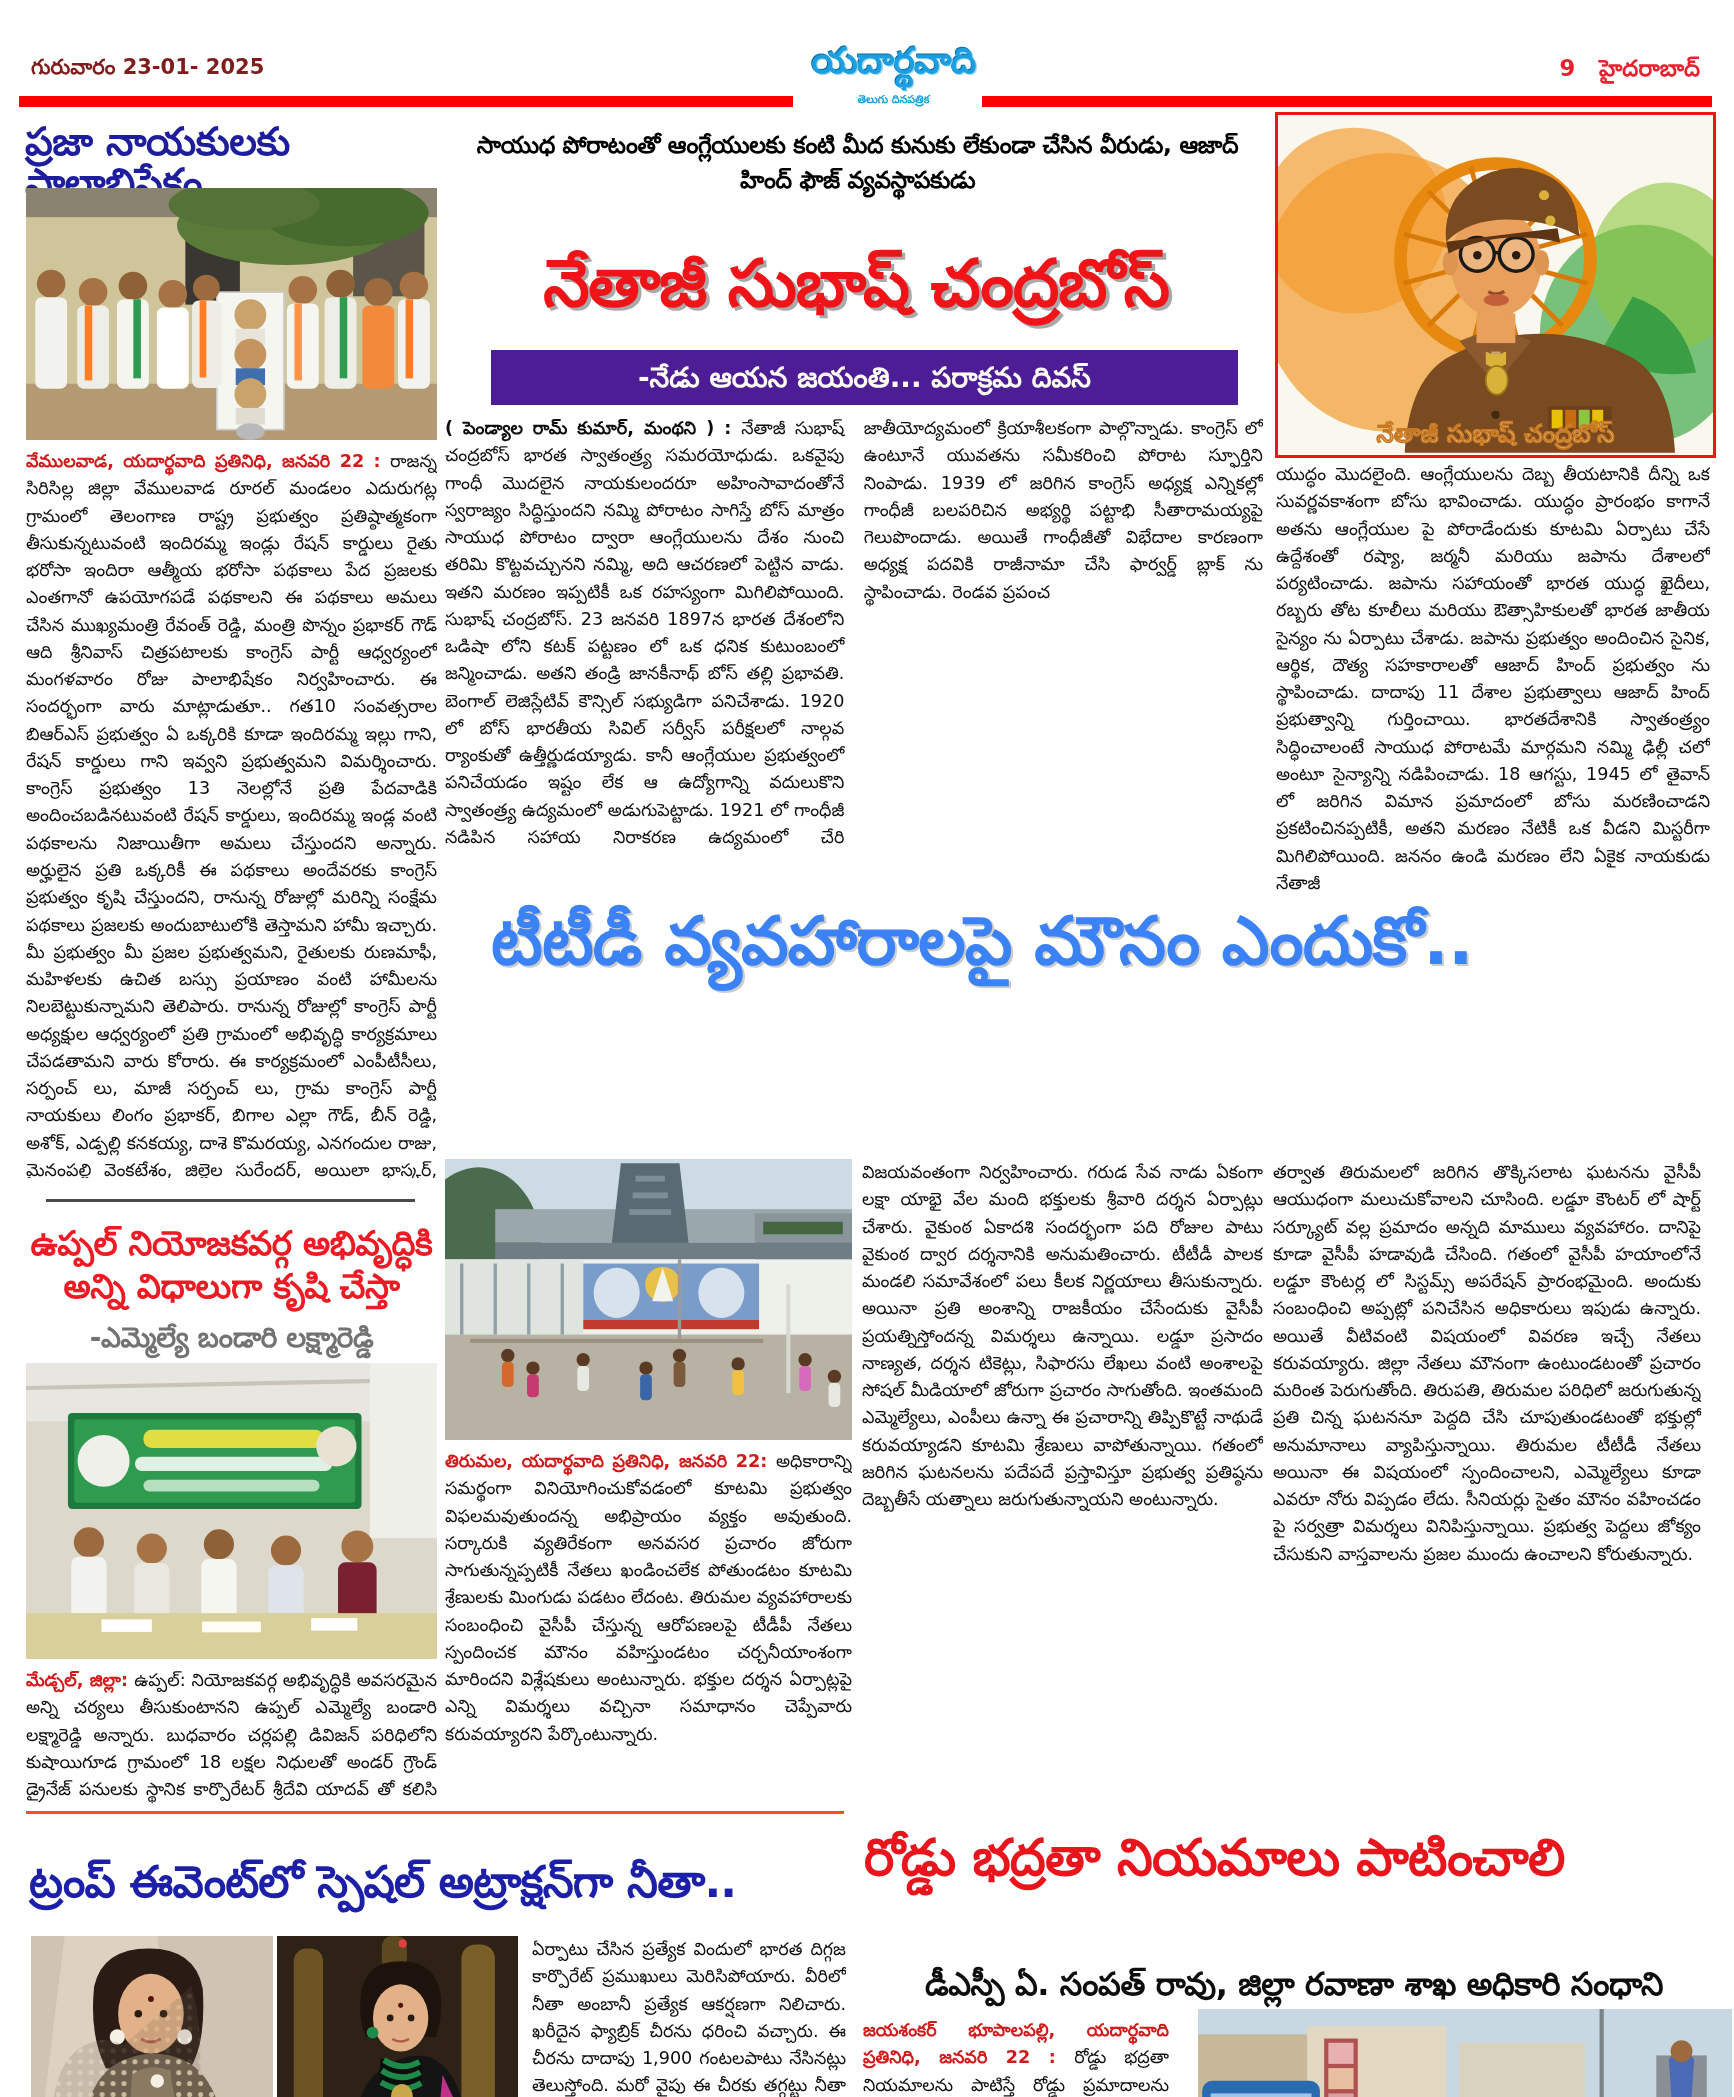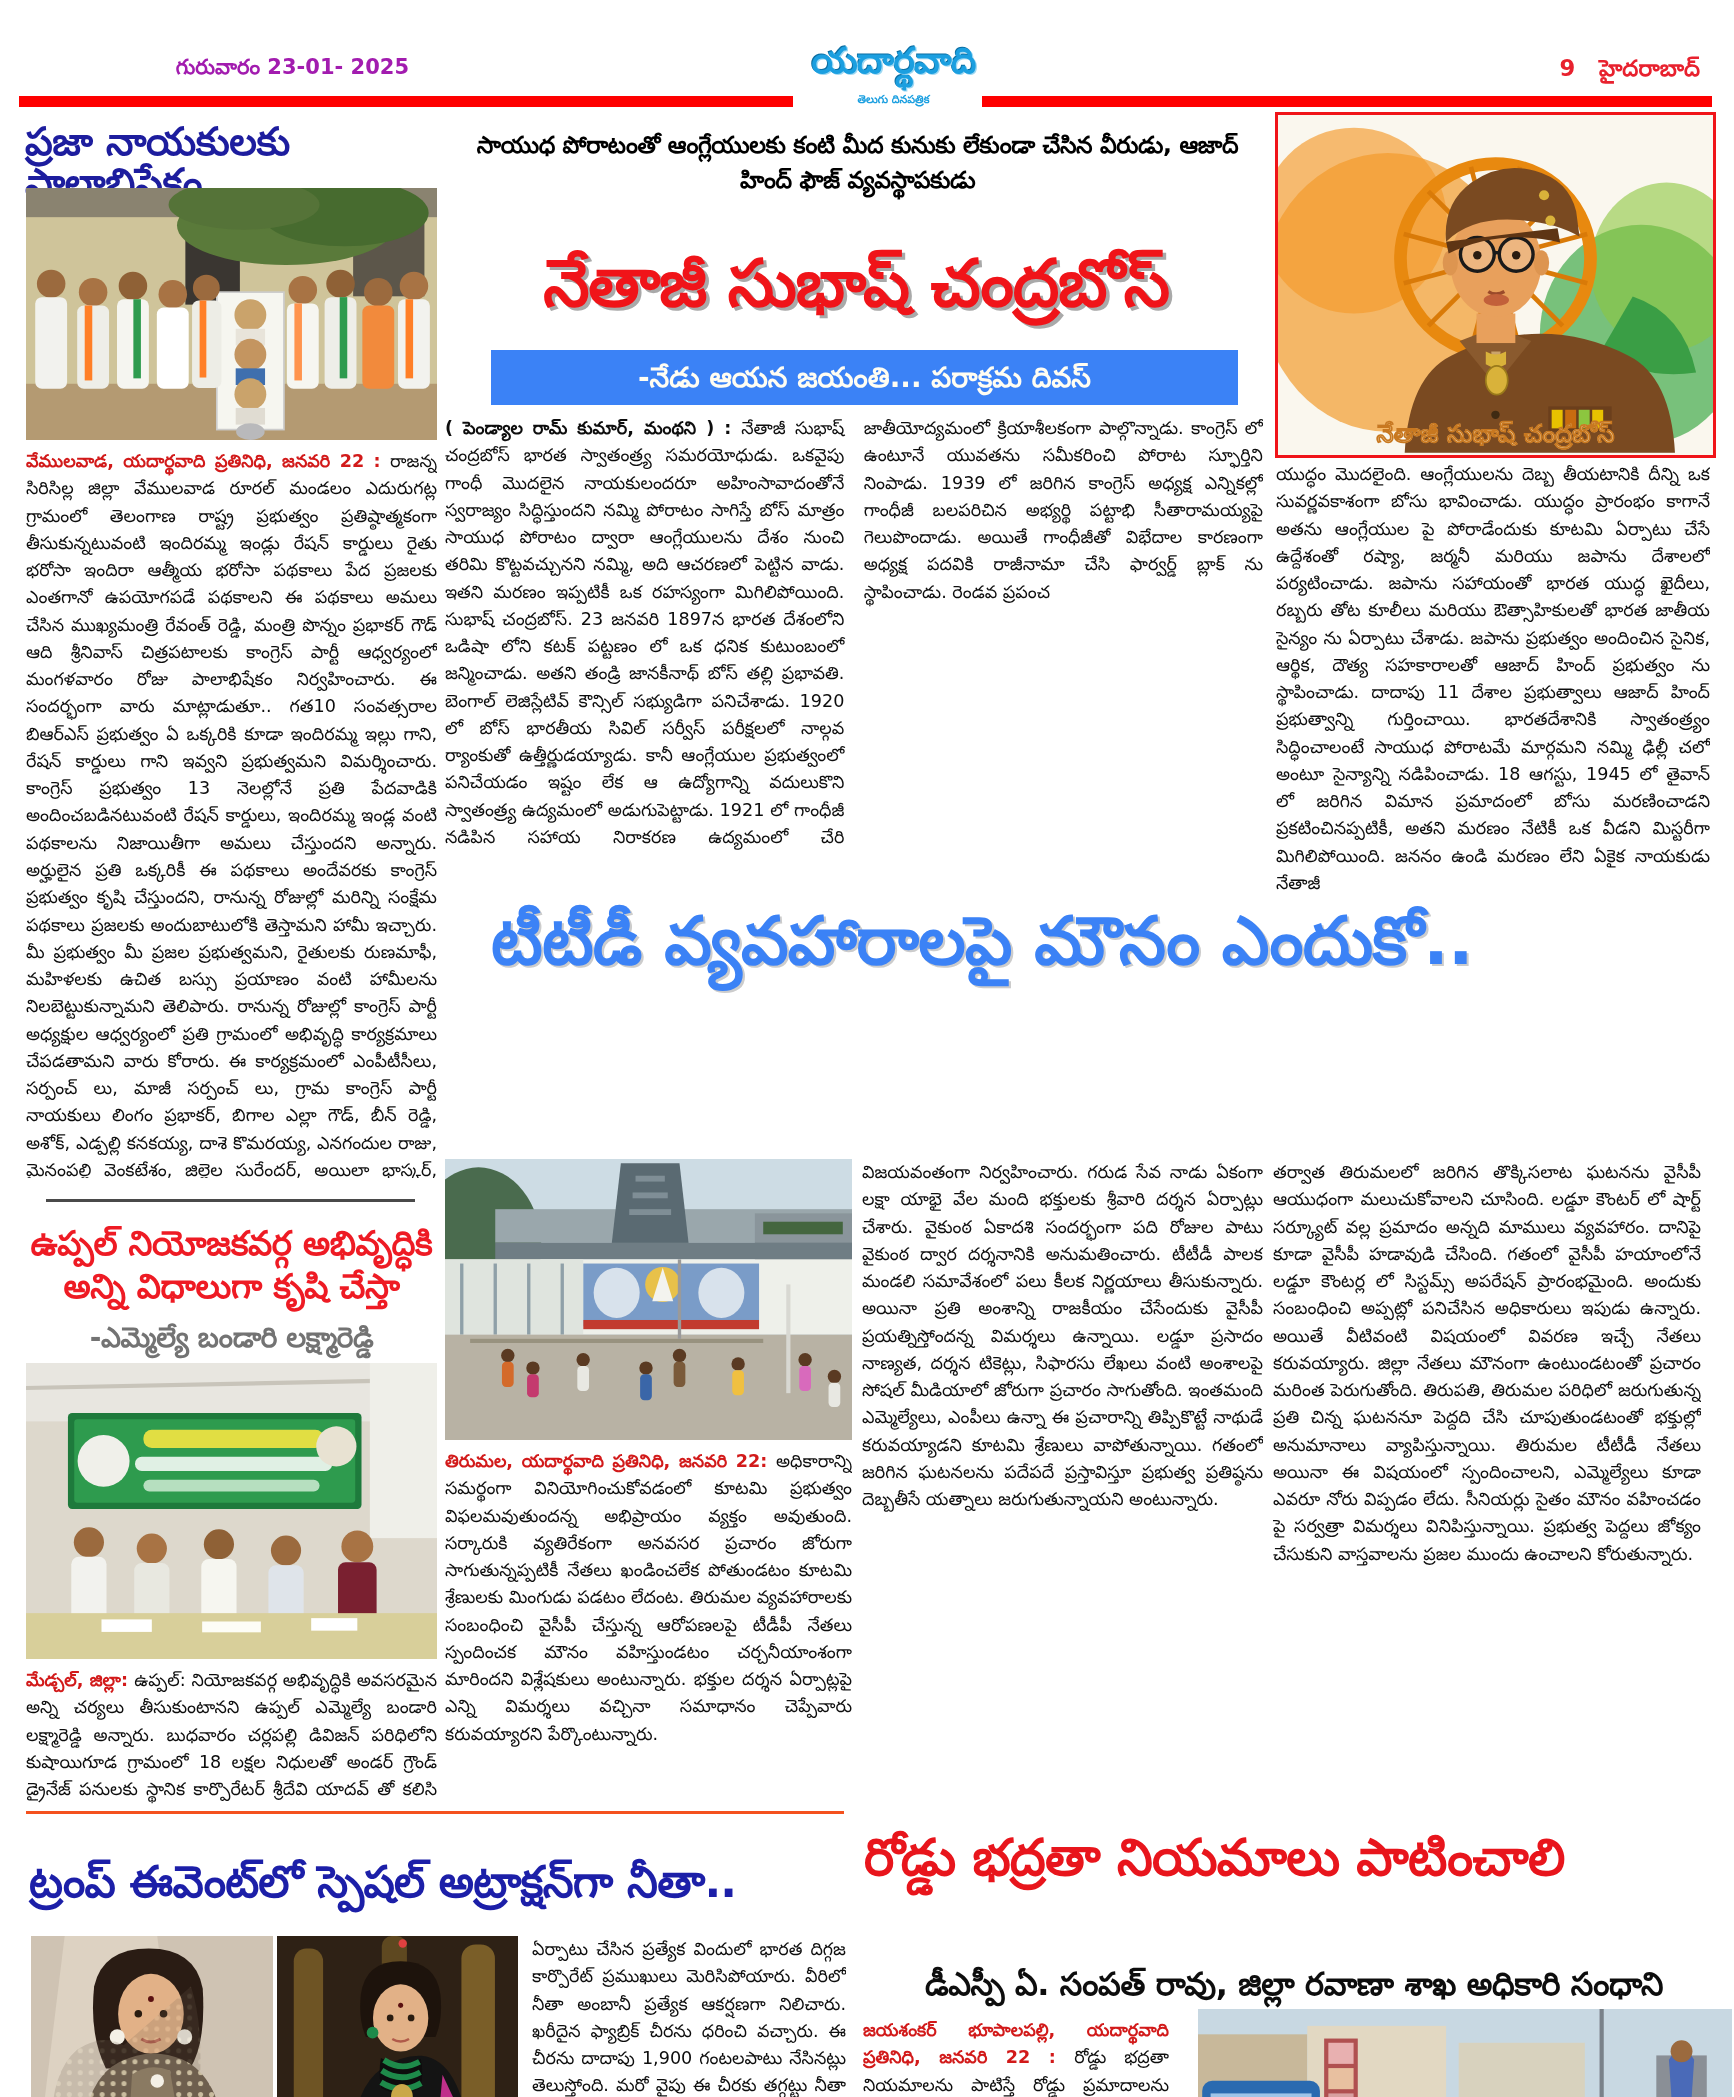--- a/index.html
+++ b/index.html
@@ -8,28 +8,28 @@
   .abs{position:absolute;}
   .jus{text-align:justify;text-justify:inter-word;}
   .body-text{font-size:17.6px;line-height:1.55;color:#0d0d0d;overflow:hidden;}
   .dateline{color:#d21a1a;font-weight:bold;}
   .byline{font-weight:bold;}
   .hl{font-weight:bold;letter-spacing:-0.4px;}
   .center{text-align:center;}
   .photo{overflow:hidden;background:#ddd;}
   .photo svg{display:block;width:100%;height:100%;}
   .colwrap2{column-count:2;column-gap:19.3px;column-fill:auto;}
-  .strap{background:#3b82f6;color:#fffdf2;font-weight:bold;}
+  .strap{background:#4c1d95;color:#fffdf2;font-weight:bold;}
 </style>
 </head>
 <body>
 
 <div id="page">
 
-  <div class="abs" style="left:31px;top:55px;width:378px;font-size:21px;font-weight:bold;color:#a21caf;text-align:right;">గురువారం 23-01- 2025</div>
+  <div class="abs" style="left:31px;top:55px;width:378px;font-size:21px;font-weight:bold;color:#7f1d1d;">గురువారం 23-01- 2025</div>
 
   <div class="abs center" style="left:793px;top:40px;width:201px;">
     <div style="font-size:36px;font-weight:bold;color:#1b9fe0;text-shadow:1.3px 1.3px 0 #9fd8f2, -0.8px -0.8px 0 #0c6ea2;letter-spacing:-0.8px;">యదార్థవాది</div>
     <div style="font-size:11px;color:#1b9fe0;font-weight:bold;margin-top:2.5px;">తెలుగు దినపత్రిక</div>
   </div>
 
   <div class="abs" style="right:34px;top:55px;width:294px;text-align:right;font-size:22.7px;font-weight:bold;color:#e8212e;">
     <span>9</span>&nbsp;&nbsp;
     <span>హైదరాబాద్</span>
   </div>

